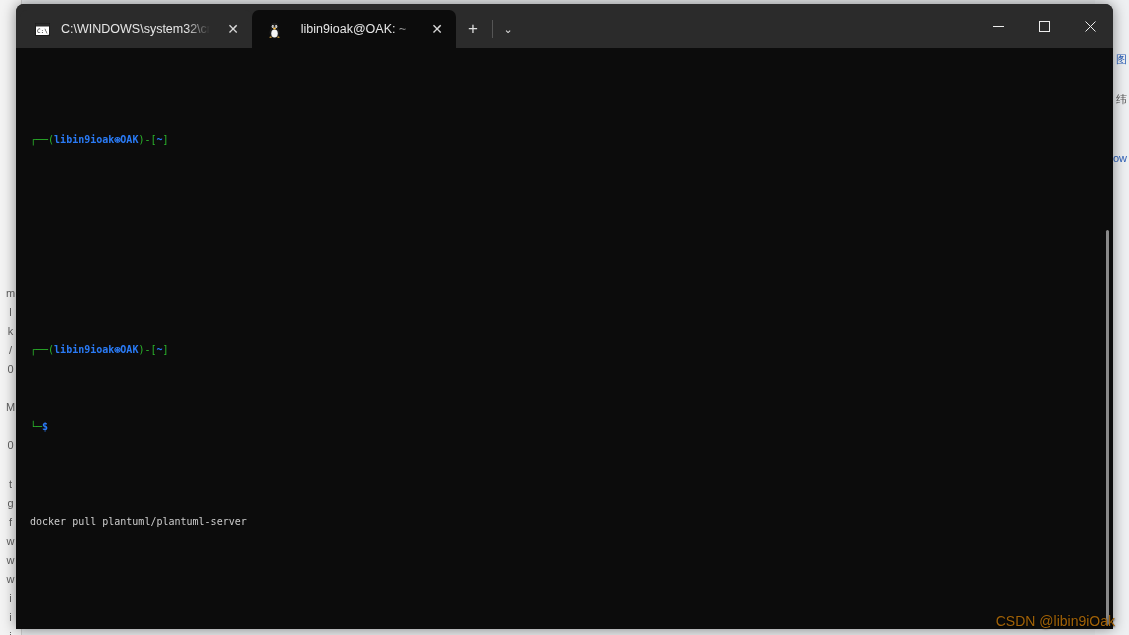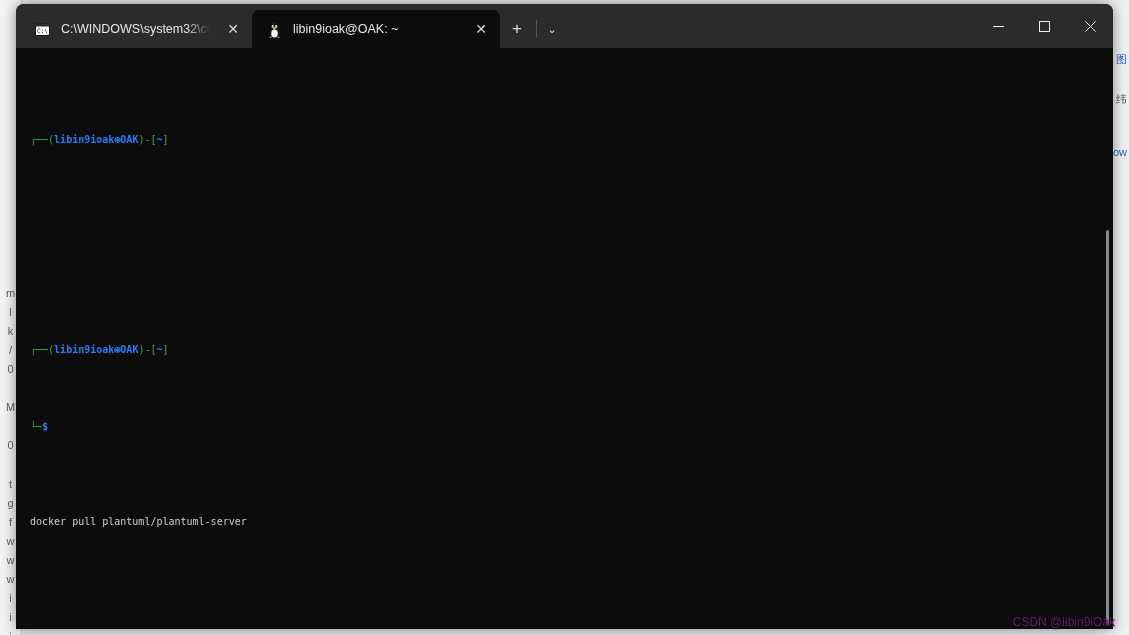--- a/index.html
+++ b/index.html
@@ -85,21 +85,21 @@
     align-items: center;
     height: 38px;
     padding: 0 6px 0 14px;
     box-sizing: border-box;
     gap: 10px;
     border-radius: 7px 7px 0 0;
     cursor: default;
     position: relative;
   }
   .tab.inactive { width: 232px; background: #2b2b2b; }
-  .tab.active   { width: 248px; background: #0c0c0c; }
+  .tab.active   { width: 204px; background: #0c0c0c; text-align: center; }
 
   .tab-icon {
     width: 17px; height: 17px;
     flex: 0 0 17px;
     display: flex;
     align-items: center;
     justify-content: center;
   }
   .tab-title {
     flex: 1 1 auto;
@@ -185,22 +185,22 @@
     background: #8a8a8a;
     border-radius: 2px;
   }
 
   
   #watermark {
     position: absolute;
     right: 14px;
     bottom: 6px;
     font-family: "Liberation Sans", sans-serif;
-    font-size: 12px;
-    color: #701a75;
+    font-size: 14px;
+    color: #a16207;
     text-shadow: 0 1px 2px rgba(0,0,0,0.8);
     user-select: none;
   }
 </style>
 </head>
 <body>
 
 <div id="desktop-bg"></div>
 
 <div id="bg-left-strip">
@@ -228,21 +228,21 @@
     <span class="bgch">w</span>
     <span class="bgch">w</span>
     <span class="bgch">i</span>
     <span class="bgch">i</span>
     <span class="bgch">i</span>
   </div>
 
 <div id="bg-right-strip">
   <span style="top:52px; color:#2b5fb8;">图</span>
   <span style="top:92px;">纬</span>
-  <span style="top:146px; color:#2b5fb8;">ow</span>
+  <span style="top:152px; color:#2b5fb8;">ow</span>
 </div>
 
 <div id="terminal-window">
 
   <div id="tab-strip">
 
     <div class="tab inactive">
       <span class="tab-icon">
         <svg width="15" height="13" viewBox="0 0 15 13">
           <rect x="0.5" y="0.5" width="14" height="12" fill="#ffffff" stroke="#1a1a1a"></rect>

